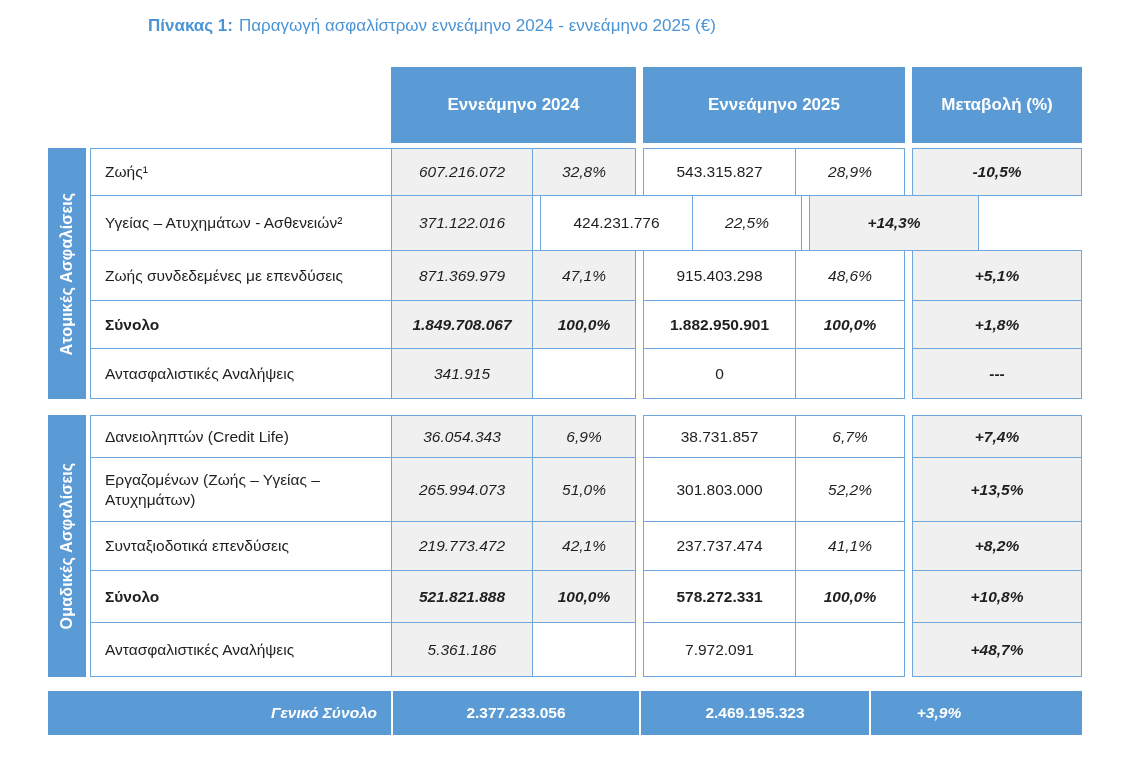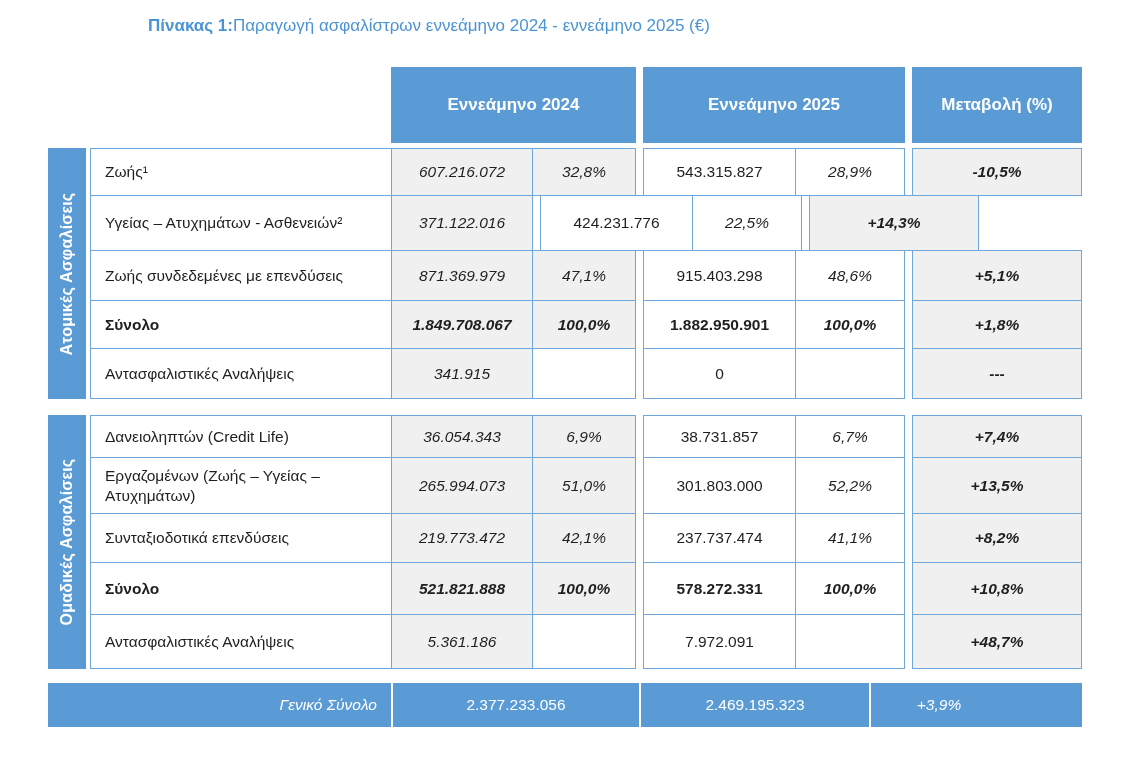--- a/index.html
+++ b/index.html
@@ -13,21 +13,21 @@
   html,body{background:#ffffff;}
   body{
     width:1136px;height:758px;position:relative;overflow:hidden;
     font-family:"Liberation Sans","DejaVu Sans",sans-serif;
     color:var(--text);
   }
   .title{
     position:absolute;left:148px;top:16px;
     font-size:17px;color:var(--titleblue);
   }
-  .title .tlabel{font-weight:bold;}
+  .title .tlabel{font-weight:bold;margin-right:6px;}
   .tablewrap{position:absolute;left:48px;top:67px;width:1034px;}
   
   .hrow{display:flex;height:76px;}
   .hspacer{width:343px;}
   .hcell{
     background:var(--blue);color:#fff;font-weight:bold;font-size:17px;
     display:flex;align-items:center;justify-content:center;text-align:right;
   }
   .h1{width:245px;}
   .h2{width:262px;}
@@ -62,21 +62,21 @@
   .clabel{width:302px;justify-content:flex-start;text-align:left;padding:4px 10px 4px 14px;}
   .cv24{width:142px;background:var(--gray);}
   .cp24{width:104px;background:var(--gray);text-align:center;}
   .cv25{width:153px;}
   .cp25{width:110px;}
   .cchg{width:170px;background:var(--gray);font-weight:bold;font-style:italic;}
   .boldrow .c{font-weight:bold;}
   .reins .cp24,.reins .cp25{background:#fff;}
   
   .frow{display:flex;height:44px;background:var(--blue);color:#fff;font-size:15.5px;}
-  .fcell{display:flex;align-items:center;justify-content:center;font-weight:normal;border-radius:11px;}
+  .fcell{display:flex;align-items:center;justify-content:center;font-weight:bold;border-radius:11px;}
   .flabel{width:343px;justify-content:flex-end;padding-right:14px;font-style:italic;}
   .fdiv{width:2px;background:#fff;flex:none;}
   .f1{width:246px;}
   .f2{width:228px;}
   .f3{width:136px;font-style:italic;}
 </style>
 </head>
 <body>
 
 <div class="title">
@@ -165,21 +165,21 @@
       <div class="trow" style="height:43px">
         <div class="c clabel">Δανειοληπτών (Credit Life)</div>
         <div class="c cv24">36.054.343</div>
         <div class="c cp24">6,9%</div>
         <div class="cgap"></div>
         <div class="c cv25">38.731.857</div>
         <div class="c cp25">6,7%</div>
         <div class="cgap"></div>
         <div class="c cchg">+7,4%</div>
       </div>
-      <div class="trow" style="height:57px">
+      <div class="trow" style="height:65px">
         <div class="c clabel">Εργαζομένων (Ζωής – Υγείας – Ατυχημάτων)</div>
         <div class="c cv24">265.994.073</div>
         <div class="c cp24">51,0%</div>
         <div class="cgap"></div>
         <div class="c cv25">301.803.000</div>
         <div class="c cp25">52,2%</div>
         <div class="cgap"></div>
         <div class="c cchg">+13,5%</div>
       </div>
       <div class="trow" style="height:50px">

